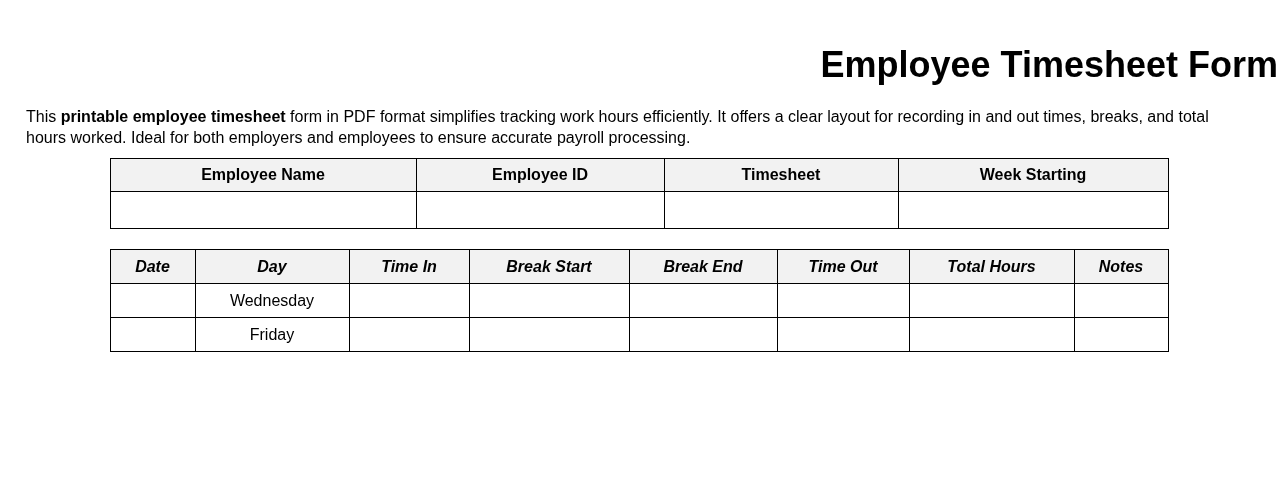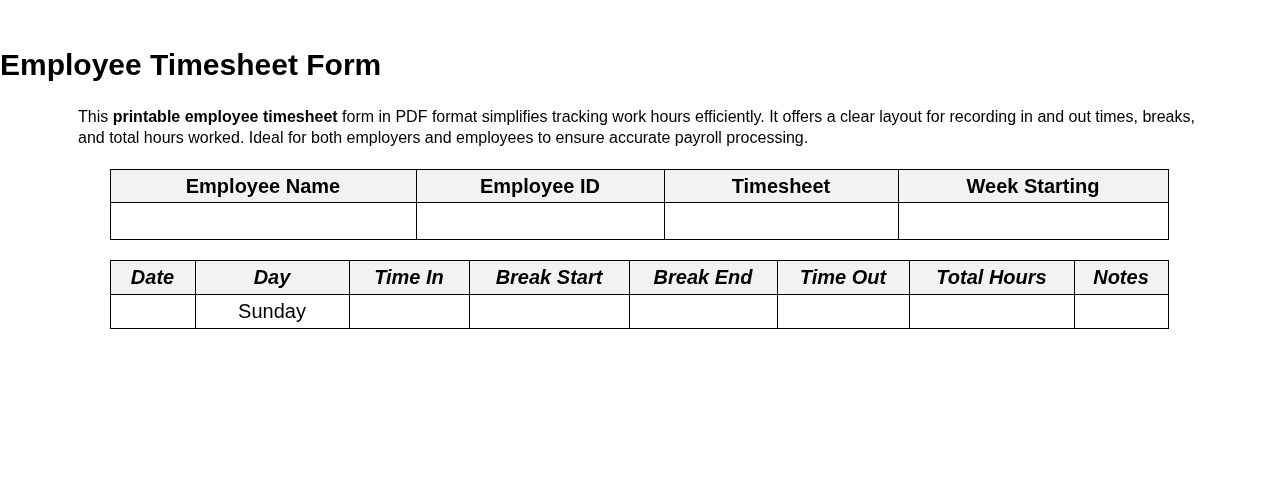--- a/index.html
+++ b/index.html
@@ -14,38 +14,38 @@
     padding: 0;
     width: 1278px;
     height: 501px;
     overflow: hidden;
     background: var(--page-bg);
     font-family: "Liberation Sans", "DejaVu Sans", sans-serif;
     color: var(--text-color);
   }
   h1.page-title {
     margin: 46px 0 0 0;
-    font-size: 30px;
+    font-size: 36px;
     line-height: 38px;
     font-weight: bold;
-    text-align: left;
+    text-align: right;
   }
   p.intro {
     margin: 22px 0 0 0;
-    padding: 0 78px;
+    padding: 0 26px;
     font-size: 16px;
     line-height: 21px;
     text-align: left;
   }
   table {
     border-collapse: collapse;
     table-layout: fixed;
     width: 1058px;
-    margin: 21px auto 0 auto;
-    font-size: 20px;
+    margin: 10px auto 0 auto;
+    font-size: 16px;
   }
   .timesheet-table { margin-top: 20px; }
   th, td {
     border: 1px solid var(--border-color);
     text-align: center;
     vertical-align: middle;
     padding: 0 4px;
     overflow: hidden;
     white-space: nowrap;
   }
@@ -111,21 +111,31 @@
         <th>Break Start</th>
         <th>Break End</th>
         <th>Time Out</th>
         <th>Total Hours</th>
         <th>Notes</th>
       </tr>
     </thead>
     <tbody>
       <tr>
         <td></td>
-        <td>Sunday</td>
+        <td>Wednesday</td>
+        <td></td>
+        <td></td>
+        <td></td>
+        <td></td>
+        <td></td>
+        <td></td>
+      </tr>
+      <tr>
+        <td></td>
+        <td>Friday</td>
         <td></td>
         <td></td>
         <td></td>
         <td></td>
         <td></td>
         <td></td>
       </tr>
     </tbody>
   </table>
 

